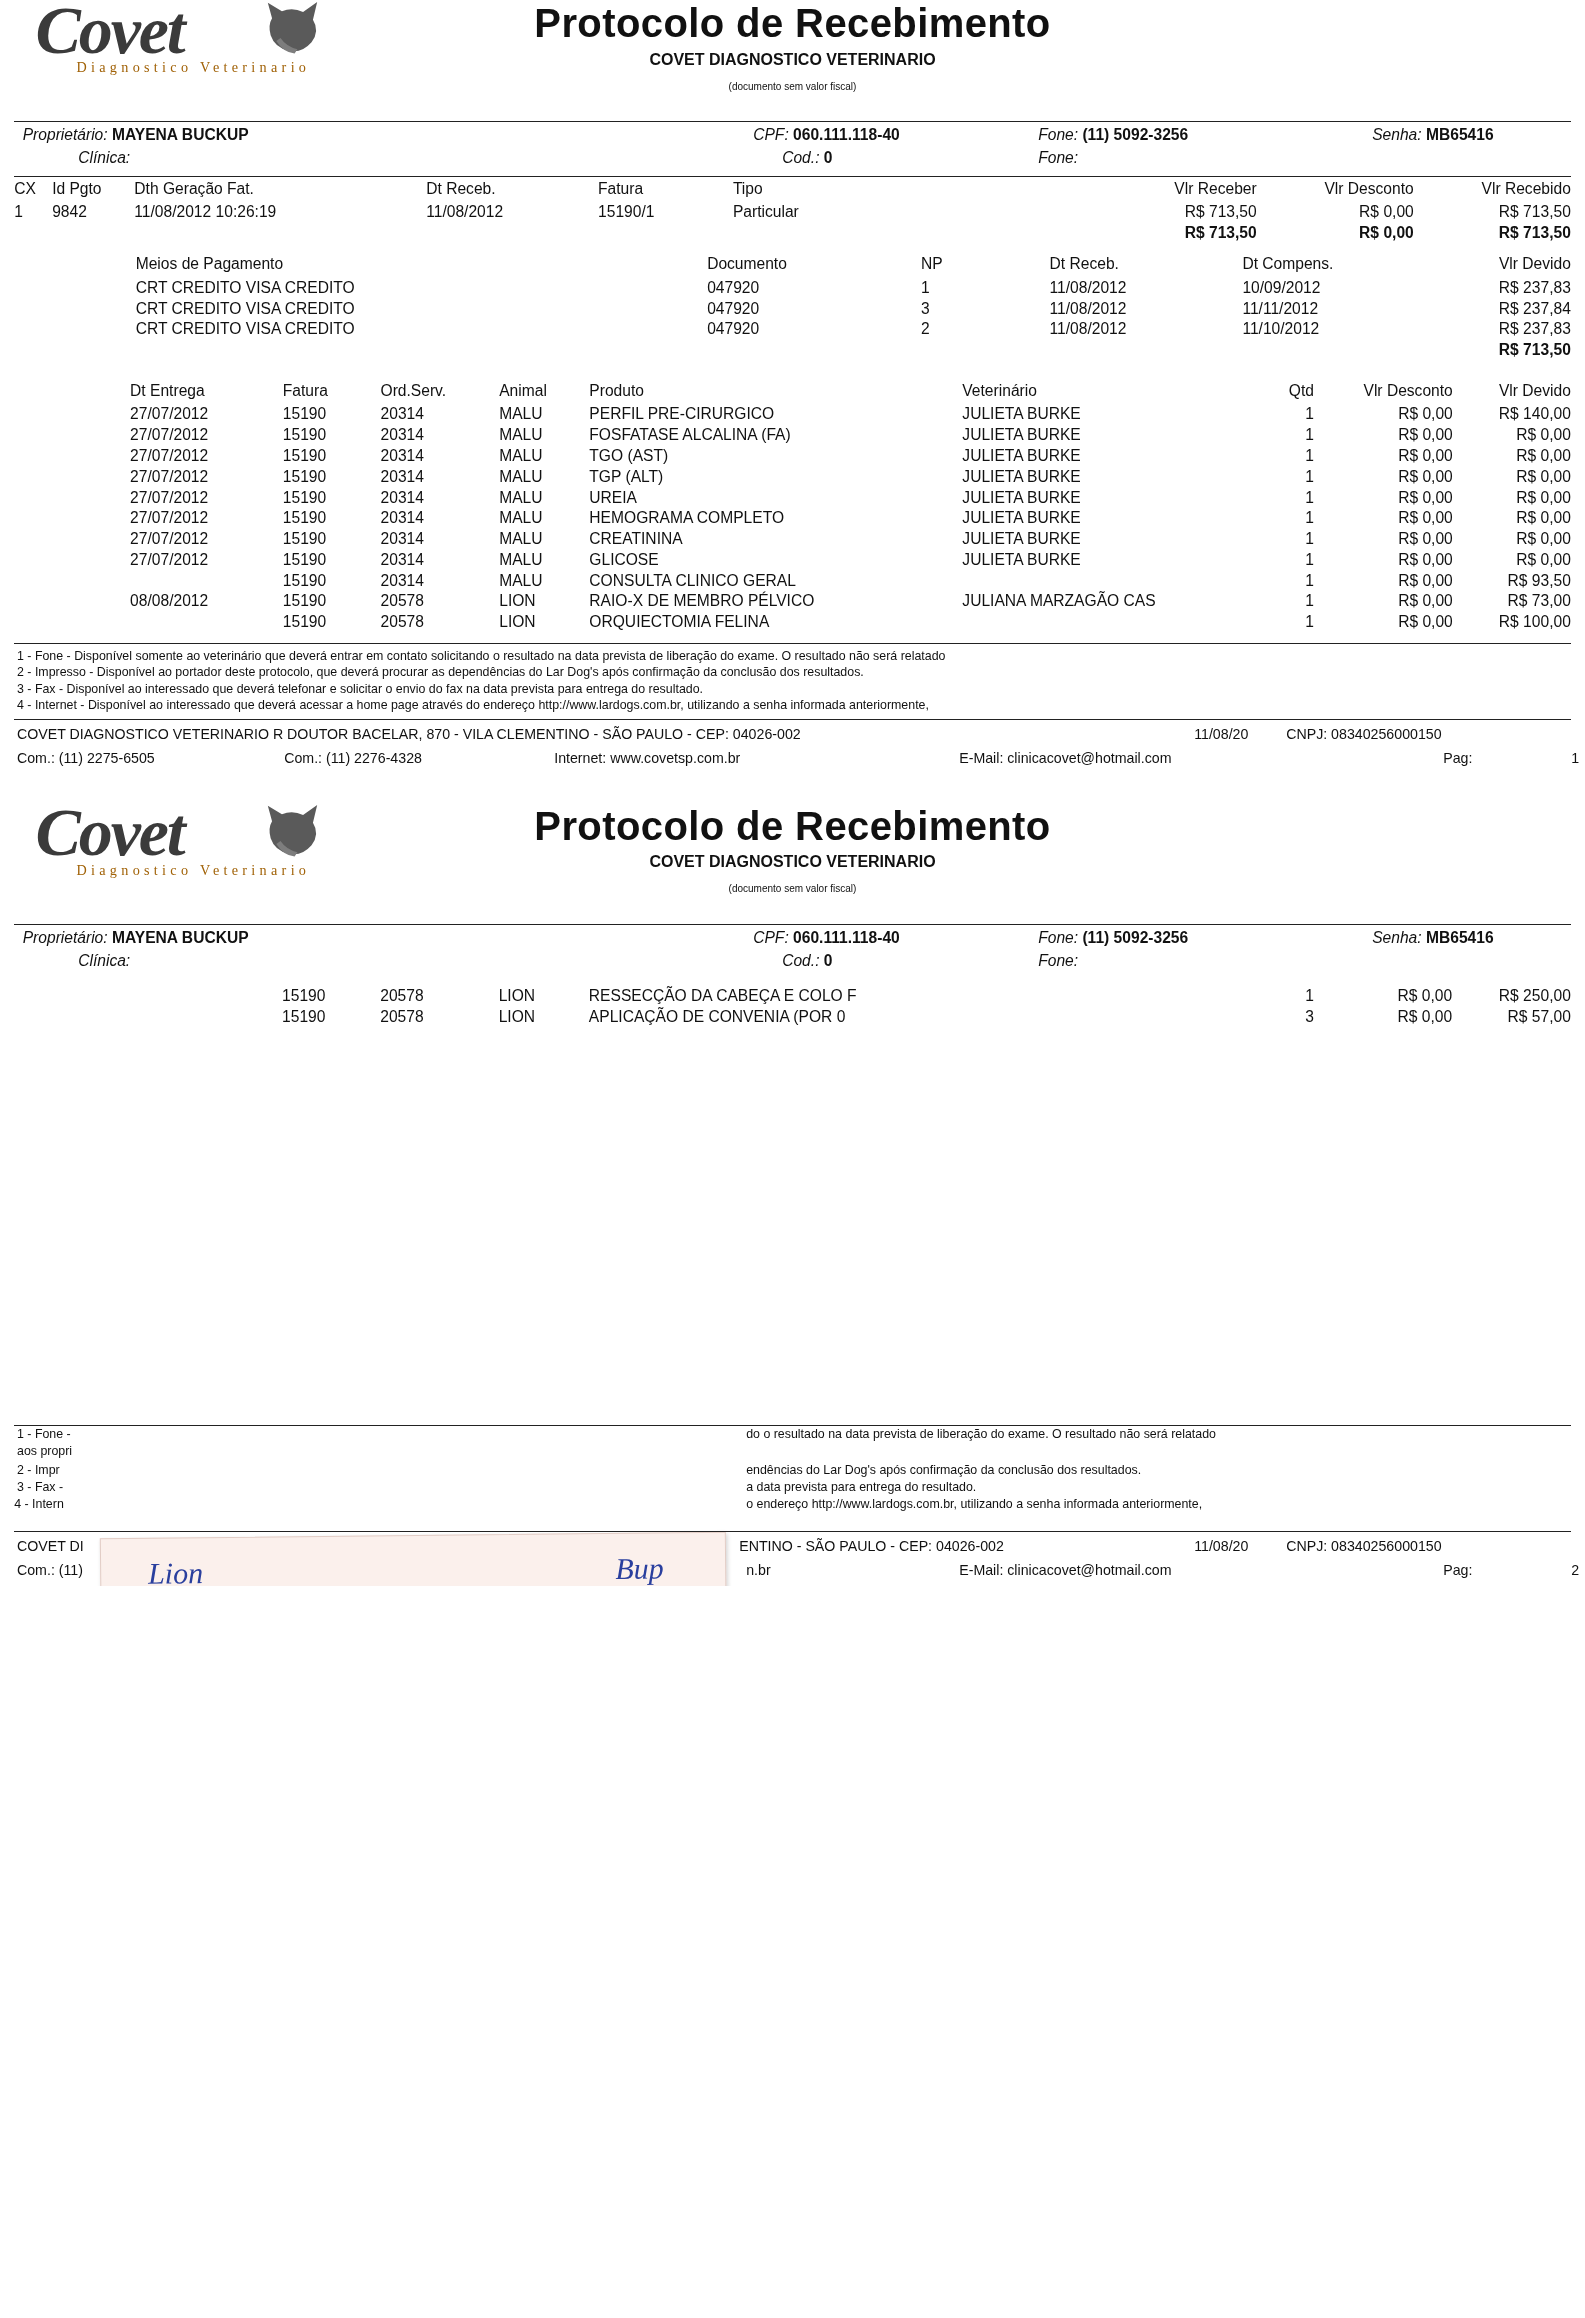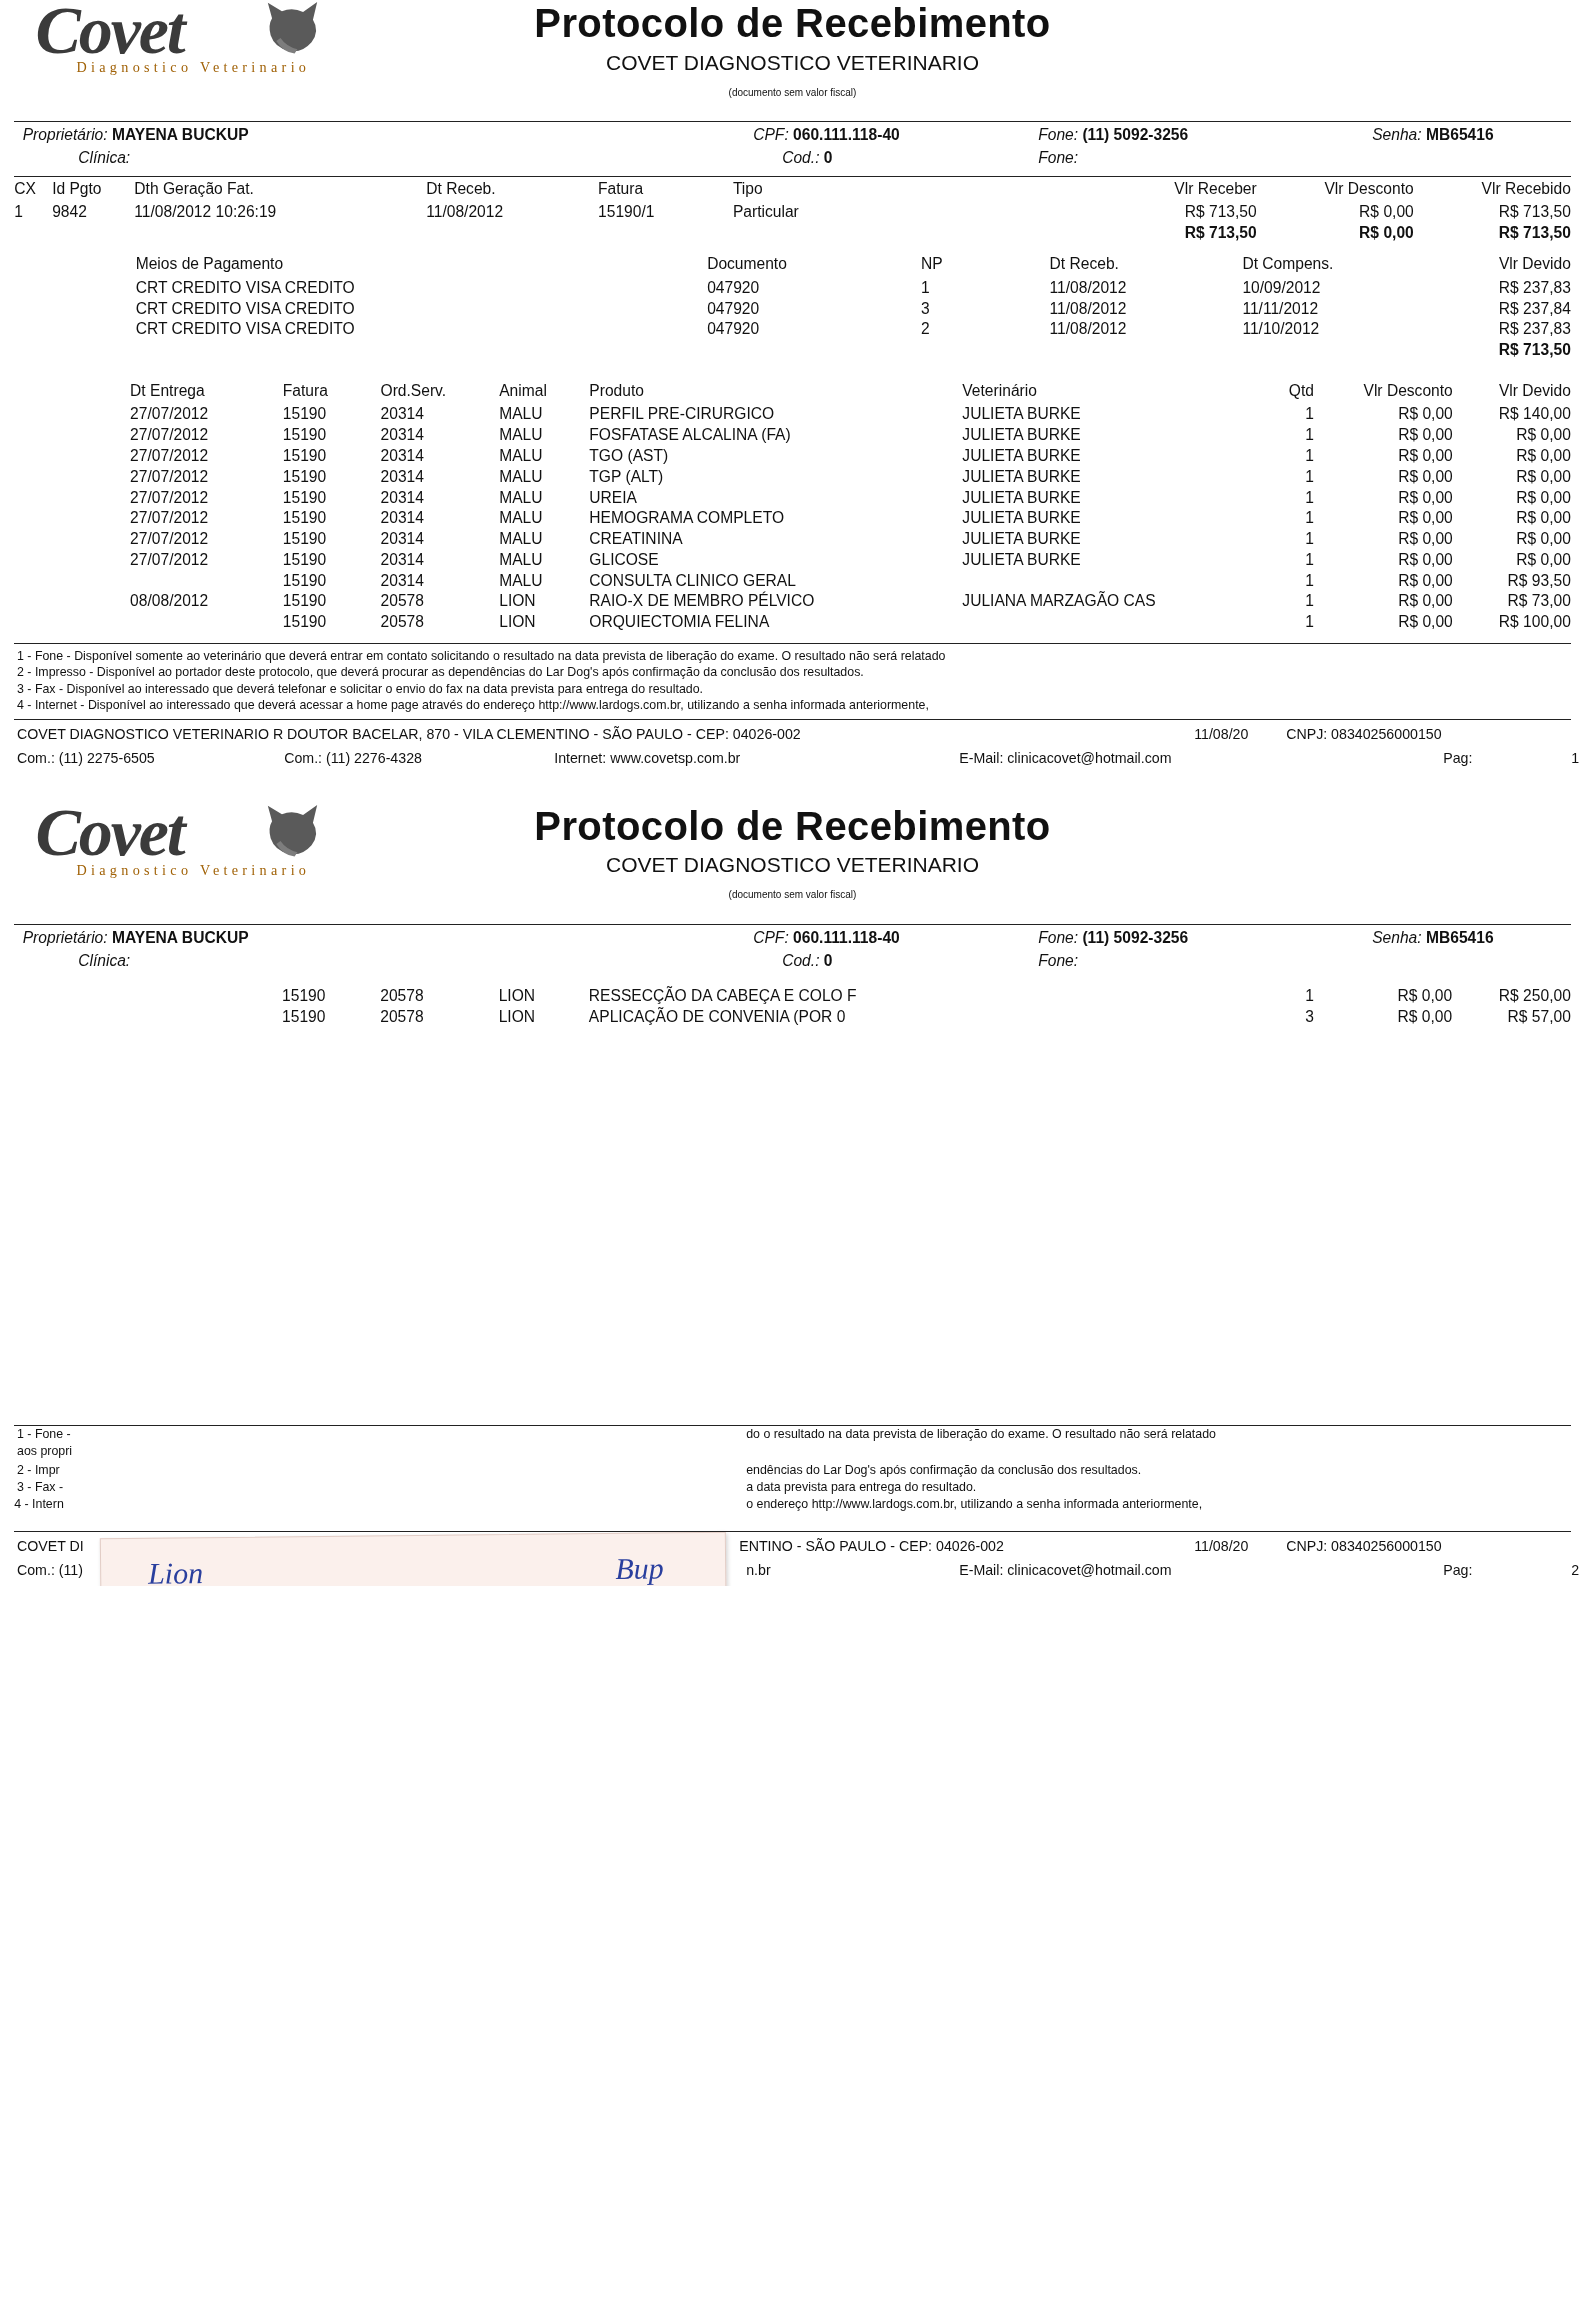--- a/index.html
+++ b/index.html
@@ -33,21 +33,21 @@
     margin-top:-4.3px;
     margin-left:41px;
   }
   .logo .cat {
     position:absolute;
     right:18.5px; top:4.3px;
     width:61px; height:55px;
   }
   .title-block { text-align:center; padding-top:1.4px; }
   .doc-title { font-size:40px; font-weight:700; letter-spacing:0.4px; }
-  .doc-sub { font-size:21px; font-weight:400; margin-top:4.3px; }
+  .doc-sub { font-size:16px; font-weight:700; margin-top:4.3px; }
   .doc-note { font-size:10px; margin-top:12px; }
 
   .rule { border-top:1.1px solid #222; width:100%; }
 
   
   .owner { position:relative; height:54px; font-size:15.6px; }
   .owner .lbl-i { font-style:italic; }
   .owner .b { font-weight:700; }
   .o-prop { position:absolute; left:8.5px; top:4.3px; }
   .o-clin { position:absolute; left:64px; top:27px; font-style:italic; }

